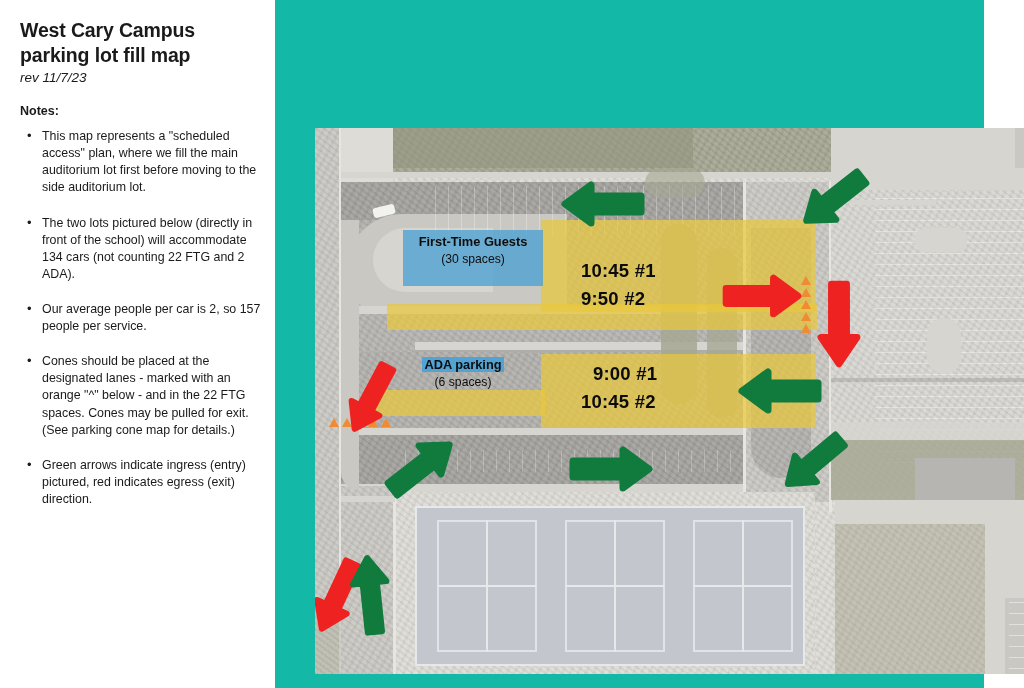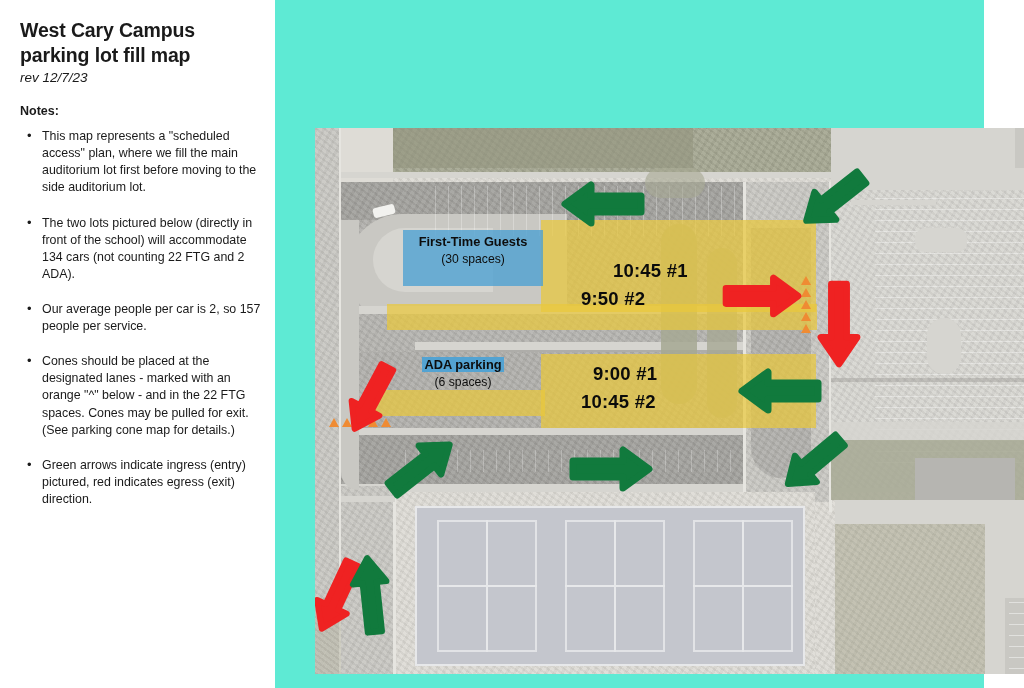--- a/index.html
+++ b/index.html
@@ -7,21 +7,21 @@
   html, body {
     margin: 0; padding: 0;
     width: 1024px; height: 688px;
     background: #ffffff;
     font-family: "Liberation Sans", sans-serif;
     overflow: hidden;
   }
   #page {
     position: relative;
     width: 984px; height: 688px;
-    background: #5eead4;
+    background: #14b8a6;
   }
 
   
   #notes-panel {
     position: absolute;
     left: 0; top: 0;
     width: 275px; height: 688px;
     padding: 18px 12px 0 20px;
     background: #ffffff;
   }
@@ -164,21 +164,21 @@
 </head>
 <body>
 
 <div id="page">
 
   <section id="notes-panel">
     <h1 id="doc-title">
       <span>West Cary Campus</span><br>
       <span>parking lot fill map</span>
     </h1>
-    <div id="doc-rev">rev 12/7/23</div>
+    <div id="doc-rev">rev 11/7/23</div>
     <div id="notes-heading">Notes:</div>
     <ul id="notes-list">
       <li>This map represents a "scheduled access" plan, where we fill the main auditorium lot first before moving to the side auditorium lot.</li>
       <li>The two lots pictured below (directly in front of the school) will accommodate 134 cars (not counting 22 FTG and 2 ADA).</li>
       <li>Our average people per car is 2, so 157 people per service.</li>
       <li>Cones should be placed at the designated lanes - marked with an orange "^" below - and in the 22 FTG spaces. Cones may be pulled for exit. (See parking cone map for details.)</li>
       <li>Green arrows indicate ingress (entry) pictured, red indicates egress (exit) direction.</li>
     </ul>
   </section>
 
@@ -273,21 +273,21 @@
       <div class="map-label" style="left:78px;top:104px;width:160px;">
         <span class="lbl-main">First-Time Guests</span>
         <span class="lbl-sub">(30 spaces)</span>
       </div>
 
       <div class="map-label" style="left:68px;top:227px;width:160px;">
         <span class="lbl-main hl-blue">ADA parking</span>
         <span class="lbl-sub">(6 spaces)</span>
       </div>
 
-      <div class="time-label" style="left:266px;top:132px;margin-left:32px;">10:45 #1</div>
+      <div class="time-label" style="left:266px;top:132px;">10:45 #1</div>
       <div class="time-label" style="left:266px;top:160px;">9:50 #2</div>
 
       <div class="time-label" style="left:278px;top:235px;">9:00 #1</div>
       <div class="time-label" style="left:266px;top:263px;">10:45 #2</div>
 
       <div class="cone-row" style="left:14px;top:290px;">
         <span class="cone"></span>
         <span class="cone"></span>
         <span class="cone"></span>
         <span class="cone"></span>

